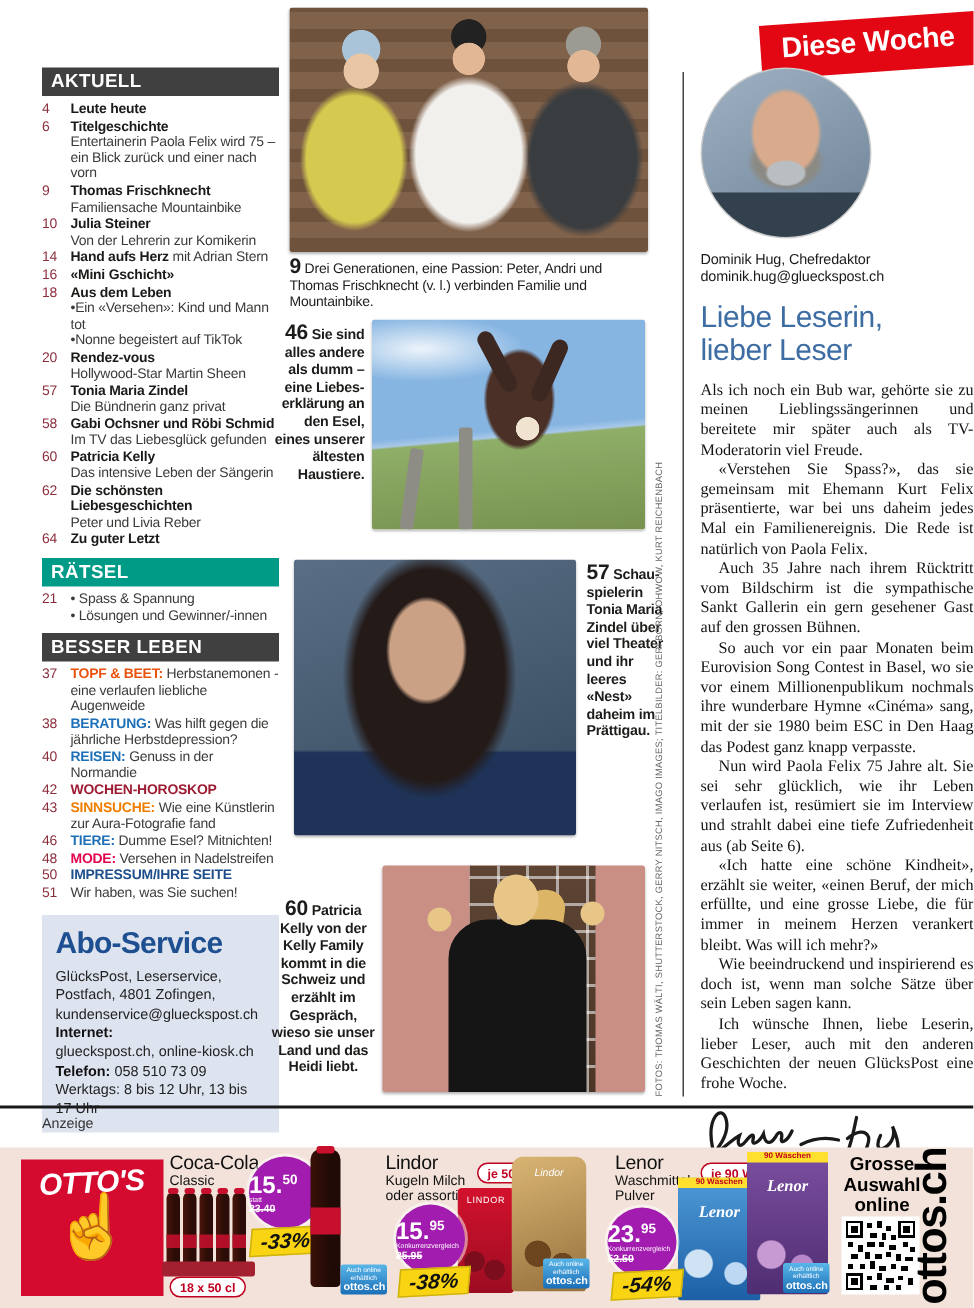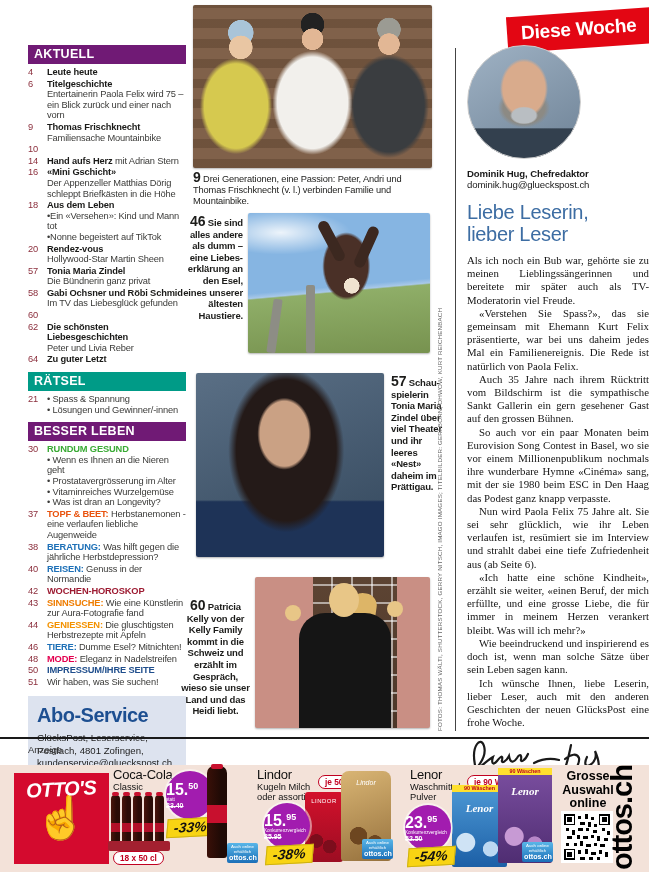--- a/index.html
+++ b/index.html
@@ -5,21 +5,21 @@
   html,body{margin:0;padding:0}
   body{width:649px;height:872px;position:relative;background:#fff;overflow:hidden;
        font-family:"Liberation Sans",sans-serif;color:#1a1a18}
   
   .banner{position:absolute;top:12px;right:-10px;background:#e30613;color:#fff;
           font-weight:bold;font-size:19px;padding:6px 22px 8px 14px;transform:rotate(-4deg);
           letter-spacing:-.2px}
   
   .toc{position:absolute;left:28px;top:45px;width:158px}
   .secbar{color:#fff;font-weight:bold;font-size:12.5px;padding:2px 0 3px 6px;margin:7px 0 3px;letter-spacing:.3px}
-  .secbar.red{background:#701a75}.secbar.teal{background:#009b87}.secbar.orange{background:#ee7203}
+  .secbar.red{background:#404040}.secbar.teal{background:#009b87}.secbar.orange{background:#ee7203}
   .secbar:first-child{margin-top:0}
   .row{display:flex;font-size:9.3px;line-height:10.6px;letter-spacing:-.15px;color:#3a3a38;margin-bottom:1px}
   .row .num{flex:0 0 19px;color:#8b2e3c}
   .row .body{flex:1}
   .t{font-weight:bold;color:#1a1a18}
   .kw{font-weight:bold}
   .kw-green{color:#3aaa35}.kw-orangered{color:#e9530e}.kw-blue{color:#1d70b7}
   .kw-maroon{color:#9d1b32}.kw-orange{color:#ef7d00}.kw-amber{color:#f39200}
   .kw-pink{color:#e3004f}.kw-navy{color:#1f4e8c}
   
@@ -82,21 +82,21 @@
   .vline{position:absolute;left:455px;top:48px;width:1px;height:683px;background:#444}
   
   .rcol{position:absolute;left:467px;top:45px;width:182px}
   .avatar{width:112px;height:112px;border-radius:50%;border:1px solid #ccc;
     background-image:
       radial-gradient(ellipse 14px 9px at 50% 62%,#b9bec2 85%,transparent),
       radial-gradient(ellipse 24px 30px at 50% 38%,#d9ab8c 88%,transparent),
       radial-gradient(ellipse 26px 20px at 50% 55%,#8c8a84 80%,transparent),
       linear-gradient(0deg,#33404e 0 26%,transparent 27%),
       linear-gradient(150deg,#9fb2c4,#6e8296)}
-  .ename{font-weight:bold;font-size:9.6px;margin-top:9px;color:#1a1a1a;letter-spacing:-.1px}
+  .ename{font-weight:normal;font-size:9.6px;margin-top:9px;color:#1a1a1a;letter-spacing:-.1px}
   .eemail{font-size:9.6px;color:#1a1a1a;letter-spacing:-.1px}
   .eheading{color:#3d6da3;font-size:20px;line-height:22px;margin:11px 0 9px;font-weight:400;letter-spacing:-.3px}
   .eletter p{font-family:Liberation Serif, serif;font-size:10.8px;line-height:13.2px;
              text-align:justify;margin:0;color:#141414;text-indent:12px}
   .eletter p.first{text-indent:0}
   .sig{margin-top:4px}
   
   .hrule{position:absolute;left:0;top:737px;width:649px;height:2px;background:#1a1a1a}
   .anzeige{position:absolute;left:28px;top:744px;font-size:9.5px;color:#333}
   .ad{position:absolute;left:0;top:765px;width:649px;height:107px;background:#f3e2d9}
@@ -178,29 +178,31 @@
     <span class="body"><span class="t">Titelgeschichte</span>
       <div class="sub">Entertainerin Paola Felix wird 75 – ein Blick zurück und einer nach vorn</div></span>
   </div>
   <div class="row">
     <span class="num">9</span>
     <span class="body"><span class="t">Thomas Frischknecht</span>
       <div class="sub">Familiensache Mountainbike</div></span>
   </div>
   <div class="row">
     <span class="num">10</span>
+    <span class="body"><span class="t">Julia Steiner</span>
+      <div class="sub">Von der Lehrerin zur Komikerin</div></span>
   </div>
   <div class="row">
     <span class="num">14</span>
     <span class="body"><span class="t">Hand aufs Herz</span><span class="sub"> mit Adrian Stern</span></span>
   </div>
   <div class="row">
     <span class="num">16</span>
     <span class="body"><span class="t">«Mini Gschicht»</span>
-      <div class="sub">Der Appenzeller Matthias Dörig schleppt Briefkästen in die Höhe</div></span>
+      </span>
   </div>
   <div class="row">
     <span class="num">18</span>
     <span class="body"><span class="t">Aus dem Leben</span>
       <div class="sub">•Ein «Versehen»: Kind und Mann tot</div>
       <div class="sub">•Nonne begeistert auf TikTok</div></span>
   </div>
   <div class="row">
     <span class="num">20</span>
     <span class="body"><span class="t">Rendez-vous</span>
@@ -211,20 +213,22 @@
     <span class="body"><span class="t">Tonia Maria Zindel</span>
       <div class="sub">Die Bündnerin ganz privat</div></span>
   </div>
   <div class="row">
     <span class="num">58</span>
     <span class="body"><span class="t">Gabi Ochsner und Röbi Schmid</span>
       <div class="sub">Im TV das Liebesglück gefunden</div></span>
   </div>
   <div class="row">
     <span class="num">60</span>
+    <span class="body"><span class="t">Patricia Kelly</span>
+      <div class="sub">Das intensive Leben der Sängerin</div></span>
   </div>
   <div class="row">
     <span class="num">62</span>
     <span class="body"><span class="t">Die schönsten Liebesgeschichten</span>
       <div class="sub">Peter und Livia Reber</div></span>
   </div>
   <div class="row">
     <span class="num">64</span>
     <span class="body"><span class="t">Zu guter Letzt</span></span>
   </div>
@@ -233,58 +237,46 @@
   <div class="row">
     <span class="num">21</span>
     <span class="body">
       <div class="sub">• Spass &amp; Spannung</div>
       <div class="sub">• Lösungen und Gewinner/-innen</div>
     </span>
   </div>
 
   <div class="secbar red">BESSER LEBEN</div>
   <div class="row">
-    <span class="num">30</span>
-    <span class="body"><span class="kw kw-green">RUNDUM GESUND</span>
-      <div class="sub">• Wenn es Ihnen an die Nieren geht</div>
-      <div class="sub">• Prostatavergrösserung im Alter</div>
-      <div class="sub">• Vitaminreiches Wurzelgemüse</div>
-      <div class="sub">• Was ist dran an Longevity?</div></span>
-  </div>
-  <div class="row">
     <span class="num">37</span>
     <span class="body"><span class="kw kw-orangered">TOPF &amp; BEET:</span><span class="sub"> Herbstanemonen - eine verlaufen liebliche Augenweide</span></span>
   </div>
   <div class="row">
     <span class="num">38</span>
     <span class="body"><span class="kw kw-blue">BERATUNG:</span><span class="sub"> Was hilft gegen die jährliche Herbstdepression?</span></span>
   </div>
   <div class="row">
     <span class="num">40</span>
     <span class="body"><span class="kw kw-blue">REISEN:</span><span class="sub"> Genuss in der Normandie</span></span>
   </div>
   <div class="row">
     <span class="num">42</span>
     <span class="body"><span class="kw kw-maroon">WOCHEN-HOROSKOP</span></span>
   </div>
   <div class="row">
     <span class="num">43</span>
     <span class="body"><span class="kw kw-orange">SINNSUCHE:</span><span class="sub"> Wie eine Künstlerin zur Aura-Fotografie fand</span></span>
   </div>
   <div class="row">
-    <span class="num">44</span>
-    <span class="body"><span class="kw kw-amber">GENIESSEN:</span><span class="sub"> Die gluschtigsten Herbstrezepte mit Äpfeln</span></span>
-  </div>
-  <div class="row">
     <span class="num">46</span>
     <span class="body"><span class="kw kw-blue">TIERE:</span><span class="sub"> Dumme Esel? Mitnichten!</span></span>
   </div>
   <div class="row">
     <span class="num">48</span>
-    <span class="body"><span class="kw kw-pink">MODE:</span><span class="sub"> Eleganz in Nadelstreifen</span></span>
+    <span class="body"><span class="kw kw-pink">MODE:</span><span class="sub"> Versehen in Nadelstreifen</span></span>
   </div>
   <div class="row">
     <span class="num">50</span>
     <span class="body"><span class="kw kw-navy">IMPRESSUM/IHRE SEITE</span></span>
   </div>
 
   <div class="row">
     <span class="num">51</span>
     <span class="body"><span class="sub">Wir haben, was Sie suchen!</span></span>
   </div>

